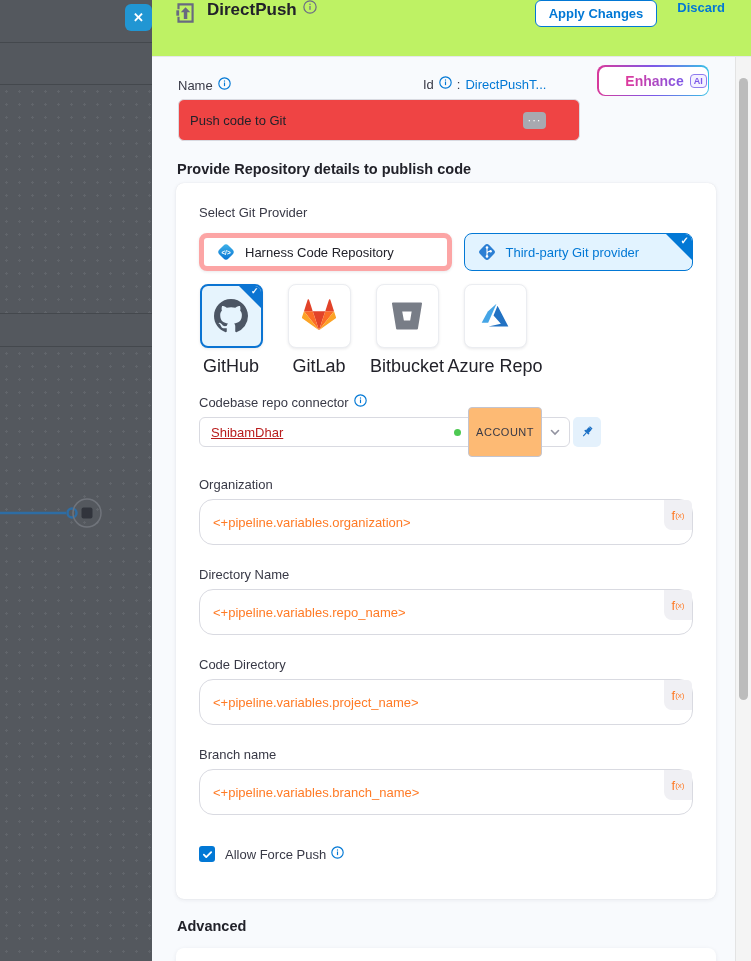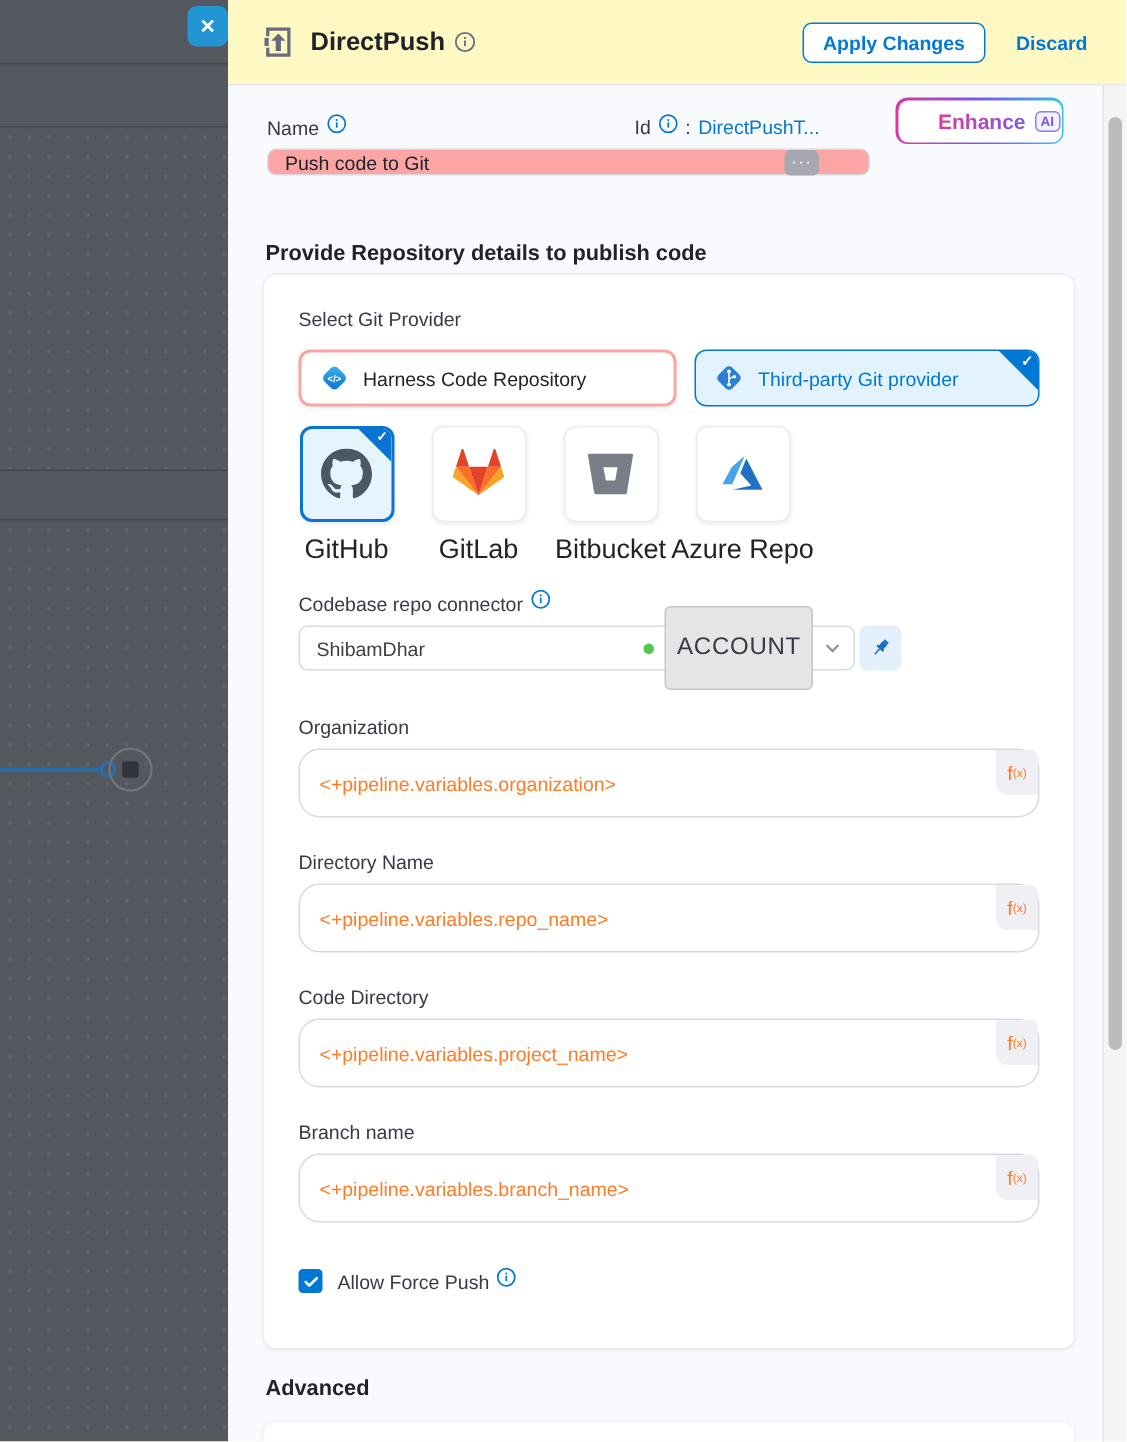--- a/index.html
+++ b/index.html
@@ -16,22 +16,22 @@
   .dots.a{top:85px;height:228px;}
   .dots.b{top:347px;height:614px;}
   .canvas .hline{position:absolute;left:0;right:0;height:1px;background:#44484d;}
   .node-svg{position:absolute;left:0;top:492px;}
   
   .close-btn{position:absolute;left:125px;top:4px;width:27px;height:27px;border-radius:6px;
     background:#2196d3;color:#fff;display:flex;align-items:center;justify-content:center;
     font-size:13px;font-weight:bold;cursor:pointer;z-index:5;}
   
   .panel{position:absolute;left:152px;top:0;width:599px;height:961px;background:#f8fafd;}
-  .panel-header{position:absolute;left:0;top:0;right:0;height:57px;background:#fef9c3;
-    border-bottom:1px solid #e6e7ec;display:flex;align-items:center;padding:0 16px 0 20px;box-sizing:border-box;}
+  .panel-header{position:absolute;left:0;top:0;right:0;height:57px;background:#bef264;
+    border-bottom:1px solid #e6e7ec;display:flex;align-items:flex-start;padding:0 16px 0 20px;box-sizing:border-box;}
   .step-title{font-size:17px;font-weight:bold;color:#22222a;margin:0 6px 0 9px;}
   .info-icon{display:inline-flex;vertical-align:-2px;}
   .spacer{flex:1;}
   .apply-btn{border:1px solid #0278d5;color:#0278d5;background:#fff;border-radius:6px;
     font-size:13px;font-weight:600;padding:5px 13px;cursor:pointer;font-family:inherit;}
   .discard-link{color:#0278d5;font-size:13px;font-weight:600;margin:0 10px 0 20px;cursor:pointer;}
   .panel-body{position:absolute;left:0;top:57px;width:584px;bottom:0;overflow:hidden;}
   
   .scrollbar{position:absolute;right:0;top:57px;bottom:0;width:15px;background:#f4f4f4;border-left:1px solid #e3e3e3;}
   .scroll-thumb{position:absolute;left:3px;top:21px;width:9px;height:622px;border-radius:5px;background:#bcbcbc;}
@@ -41,39 +41,39 @@
   .id-row{position:absolute;left:271px;top:19px;font-size:13px;color:#383946;display:flex;align-items:center;gap:5px;white-space:nowrap;}
   .id-value{color:#0278d5;}
   .enhance-btn{position:absolute;right:27px;top:8px;width:112px;height:31px;border-radius:8px;
     background:linear-gradient(90deg,#d8399b,#7d57e8,#38c1e6);padding:1.5px;box-sizing:border-box;cursor:pointer;}
   .enhance-inner{background:#fff;border-radius:6.5px;width:100%;height:100%;display:flex;
     align-items:center;justify-content:center;gap:6px;box-sizing:border-box;padding-left:26px;}
   .enhance-text{font-size:14px;font-weight:bold;
     background:linear-gradient(90deg,#e0399b,#7d57e8);-webkit-background-clip:text;background-clip:text;color:transparent;}
   .ai-badge{font-size:9px;font-weight:bold;color:#7d57e8;border:1px solid #8f7bef;border-radius:4px;
     padding:1px 3px;background:#f4f1ff;}
-  .name-input{position:absolute;left:26px;top:42px;width:402px;height:18px;background:#fca5a5;
+  .name-input{position:absolute;left:26px;top:42px;width:402px;height:42px;background:#ef4444;
     border:1px solid #d9dae1;border-radius:6px;box-sizing:border-box;display:flex;align-items:center;}
   .name-input .val{font-size:13px;color:#22222a;padding-left:11px;flex:1;}
   .more-chip{width:23px;height:17px;background:#a8a9b0;border-radius:4px;color:#fff;
     display:flex;align-items:center;justify-content:center;font-size:11px;letter-spacing:1px;
     margin-right:33px;cursor:pointer;}
   
   .section-heading{position:absolute;left:25px;font-size:14.5px;font-weight:bold;color:#22222a;}
   
   .card{position:absolute;left:24px;top:126px;width:540px;background:#fff;border-radius:8px;
     box-shadow:0 1px 4px rgba(40,41,61,.08),0 0 1px rgba(40,41,61,.12);
     padding:22px 23px 36px 23px;box-sizing:border-box;}
   .card2{position:absolute;left:24px;top:891px;width:540px;height:60px;background:#fff;border-radius:8px;
     box-shadow:0 1px 4px rgba(40,41,61,.08);}
   
   .providers-row{display:flex;gap:12px;margin-top:13px;}
   .provider-btn{height:38px;border-radius:8px;display:flex;align-items:center;gap:9px;
     padding:0 12px;box-sizing:border-box;cursor:pointer;position:relative;overflow:hidden;}
-  .provider-btn.plain{width:266px;background:#fff;border:2px solid #fca5a5;
+  .provider-btn.plain{width:266px;background:#fff;border:5px solid #fca5a5;
     box-shadow:0 1px 3px rgba(40,41,61,.10);}
   .provider-btn.selected{width:242px;background:#e2f3ff;border:1.5px solid #0278d5;}
   .provider-btn.plain .p-label{font-size:13px;color:#22222a;}
   .provider-btn.selected .p-label{font-size:13px;color:#0278d5;}
   .fold{position:absolute;top:0;right:0;width:0;height:0;
     border-top:26px solid #0278d5;border-left:26px solid transparent;}
   .fold-sm{position:absolute;top:0;right:0;width:0;height:0;
     border-top:22px solid #0b74d2;border-left:22px solid transparent;}
   .fold-check{position:absolute;top:1px;right:3px;color:#fff;font-size:10px;font-weight:bold;z-index:2;}
   
@@ -82,24 +82,24 @@
   .vendor-tile{width:63px;height:64px;border-radius:8px;background:#fff;border:1px solid #ebedf1;
     box-shadow:0 1px 3px rgba(40,41,61,.10);display:flex;align-items:center;justify-content:center;
     cursor:pointer;position:relative;overflow:hidden;box-sizing:border-box;}
   .vendor-tile.selected{background:#e6f4fd;border:2px solid #0b74d2;}
   .vendor-label{margin-top:8px;font-size:18px;color:#22222a;white-space:nowrap;}
   
   .connector-label{margin-top:16px;display:flex;align-items:center;gap:5px;}
   .connector-row{margin-top:6px;display:flex;width:402px;height:30px;}
   .connector-input{flex:1;background:#fff;border:1px solid #d9dae1;border-radius:6px;
     display:flex;align-items:center;box-sizing:border-box;padding:0 8px 0 11px;}
-  .connector-input .val{font-size:13px;color:#404040;flex:1;}
+  .connector-input .val{font-size:13px;color:#b91c1c;flex:1;text-decoration:underline;}
   .green-dot{width:7px;height:7px;border-radius:50%;background:#4dc952;margin-right:7px;}
-  .scope-badge{font-size:16px;color:#383946;border:1px solid #c3c4cf;border-radius:4px;
-    padding:18px 7px;letter-spacing:.5px;background:#e5e5e5;}
+  .scope-badge{font-size:11px;color:#383946;border:1px solid #c3c4cf;border-radius:4px;
+    padding:18px 7px;letter-spacing:.5px;background:#fdba74;}
   .chev{margin-left:7px;display:flex;cursor:pointer;}
   .pin-btn{width:28px;height:30px;margin-left:3px;background:#e4f1fc;border-radius:5px;
     display:flex;align-items:center;justify-content:center;cursor:pointer;}
   
   .exp-label{margin-top:22px;}
   .exp-label.first{margin-top:30px;}
   .exp-input{margin-top:7px;height:46px;background:#fff;border:1px solid #d9dae1;border-radius:14px;
     position:relative;box-sizing:border-box;}
   .exp-val{position:absolute;left:13px;top:15px;font-size:13px;color:#ff7b26;}
   .fx-btn{position:absolute;right:0;top:0;width:28px;height:30px;background:#f0f0f4;

